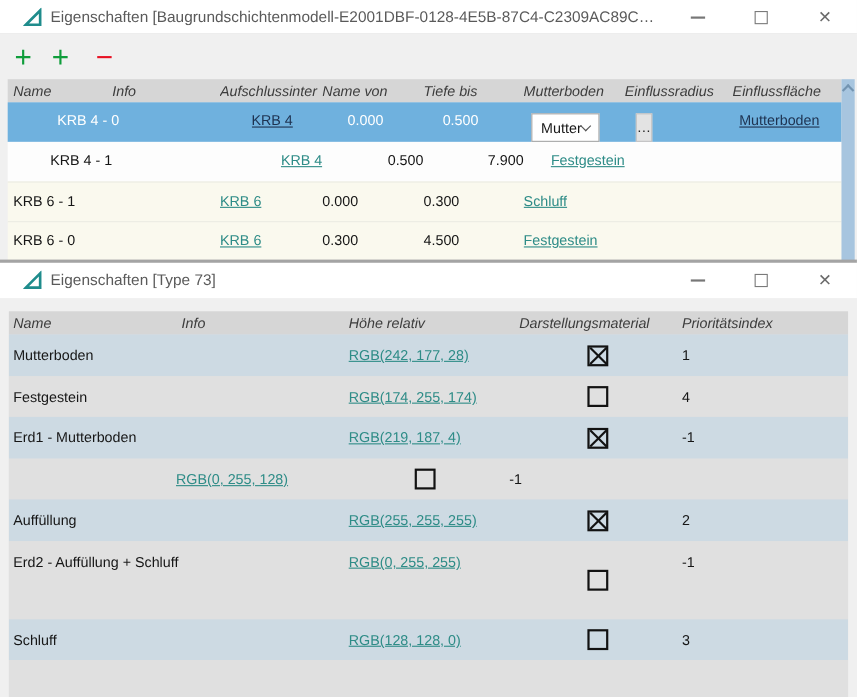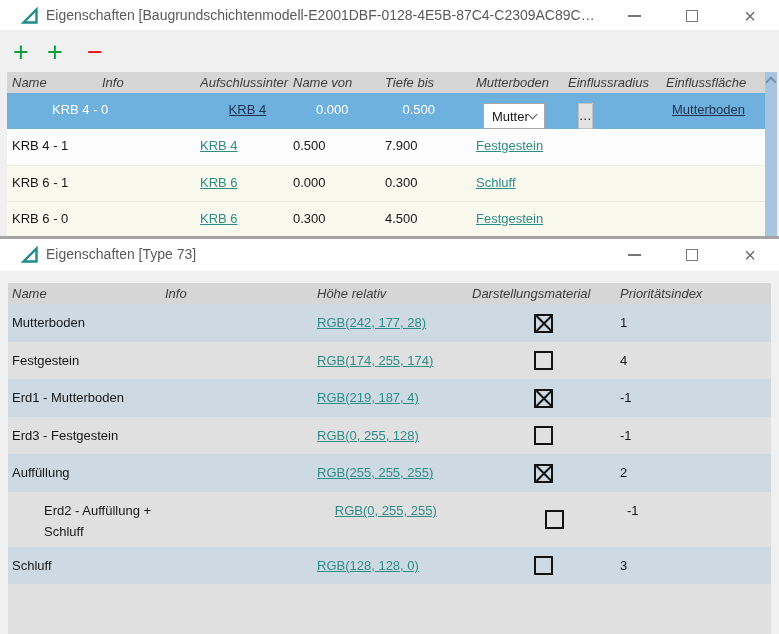--- a/index.html
+++ b/index.html
@@ -27,21 +27,21 @@
   .win-top { top:0; height:237px; background:#f0f0f0; }
   .toolbar { position:absolute; left:0; top:31px; width:779px; height:41px; background:#f0f0f0; display:flex; align-items:center; }
   .tool-btn { border:none; background:none; cursor:pointer; width:26px; height:34px; line-height:30px; text-align:center; font-family:"Liberation Sans",sans-serif; }
   .tool-btn.plus { color:var(--plus-green); font-size:27px; margin-left:8px; }
   .tool-btn.minus { color:var(--minus-red); font-size:27px; margin-left:14px; }
 
   .tw-table { position:absolute; left:7px; top:72px; width:758px; }
   .thead { display:flex; height:21px; background:var(--header-gray); align-items:center; font-style:italic; color:#3c3c3c; }
   .trow  { display:flex; height:36px; }
   .trow.sel { background:var(--selected-row); color:#ffffff;padding-left:40px; }
-  .trow.r-white { background:#fdfdfd; }
+  .trow.r-white { background:#fdfdfd;text-align:right; }
   .trow.r-cream { background:#faf9ee; border-top:1px solid #ecebe3; }
   .cell { overflow:hidden; white-space:nowrap; padding-top:9px; }
   .thead .cell { padding-top:0; }
   .c1 { width:95px; padding-left:5px; }
   .c2 { width:98px; }
   .c3 { width:93px; }
   .c4 { width:92px; }
   .c5 { width:91px; }
   .c6 { width:92px; }
   .c7 { width:98px; }
@@ -69,21 +69,21 @@
 
   
   .win-bottom { top:239px; height:395px; background:#f0f0f0; }
   .win-bottom .titlebar { height:32px; border-bottom:none; }
 
   .bw-table { position:absolute; left:8px; top:44px; width:763px; height:351px; background:var(--row-gray); overflow:hidden; }
   .bhead { display:flex; height:21px; background:var(--header-gray); align-items:center; font-style:italic; color:#3c3c3c; }
   .brow { display:flex; }
   .brow.blue { background:var(--row-blue); }
   .brow.gray { background:var(--row-gray); }
-  .h37 { height:37px; } .h38 { height:38px; } .h55 { height:55px;margin-left:32px; }
+  .h37 { height:37px; } .h38 { height:38px; } .h55 { height:71px; }
   .bcell { padding-top:8px; line-height:21px; }
   .bhead .bcell { padding-top:0; line-height:normal; }
   .b1 { width:157px; padding-left:4px; }
   .b2 { width:152px; }
   .b3 { width:148px; }
   .b4 { width:155px; }
   .b5 { width:151px; }
   .cbcell { display:flex; align-items:center; padding:0 0 0 69px; }
   .checkbox { position:relative; display:block; width:19px; height:19px; border:2px solid #121212; cursor:pointer; }
   .checkbox.checked::before, .checkbox.checked::after {
@@ -242,21 +242,20 @@
       <div class="bcell b1">Erd1 - Mutterboden</div>
       <div class="bcell b2"></div>
       <div class="bcell b3"><a class="link">RGB(219, 187, 4)</a></div>
       <div class="bcell b4 cbcell">
           <span class="checkbox checked"></span>
         </div>
       <div class="bcell b5">-1</div>
     </div>
 
     <div class="brow gray h37">
-      <div class="bcell b1">Erd3 - Festgestein</div>
       <div class="bcell b2"></div>
       <div class="bcell b3"><a class="link">RGB(0, 255, 128)</a></div>
       <div class="bcell b4 cbcell">
           <span class="checkbox"></span>
         </div>
       <div class="bcell b5">-1</div>
     </div>
 
     <div class="brow blue h38">
       <div class="bcell b1">Auffüllung</div>

